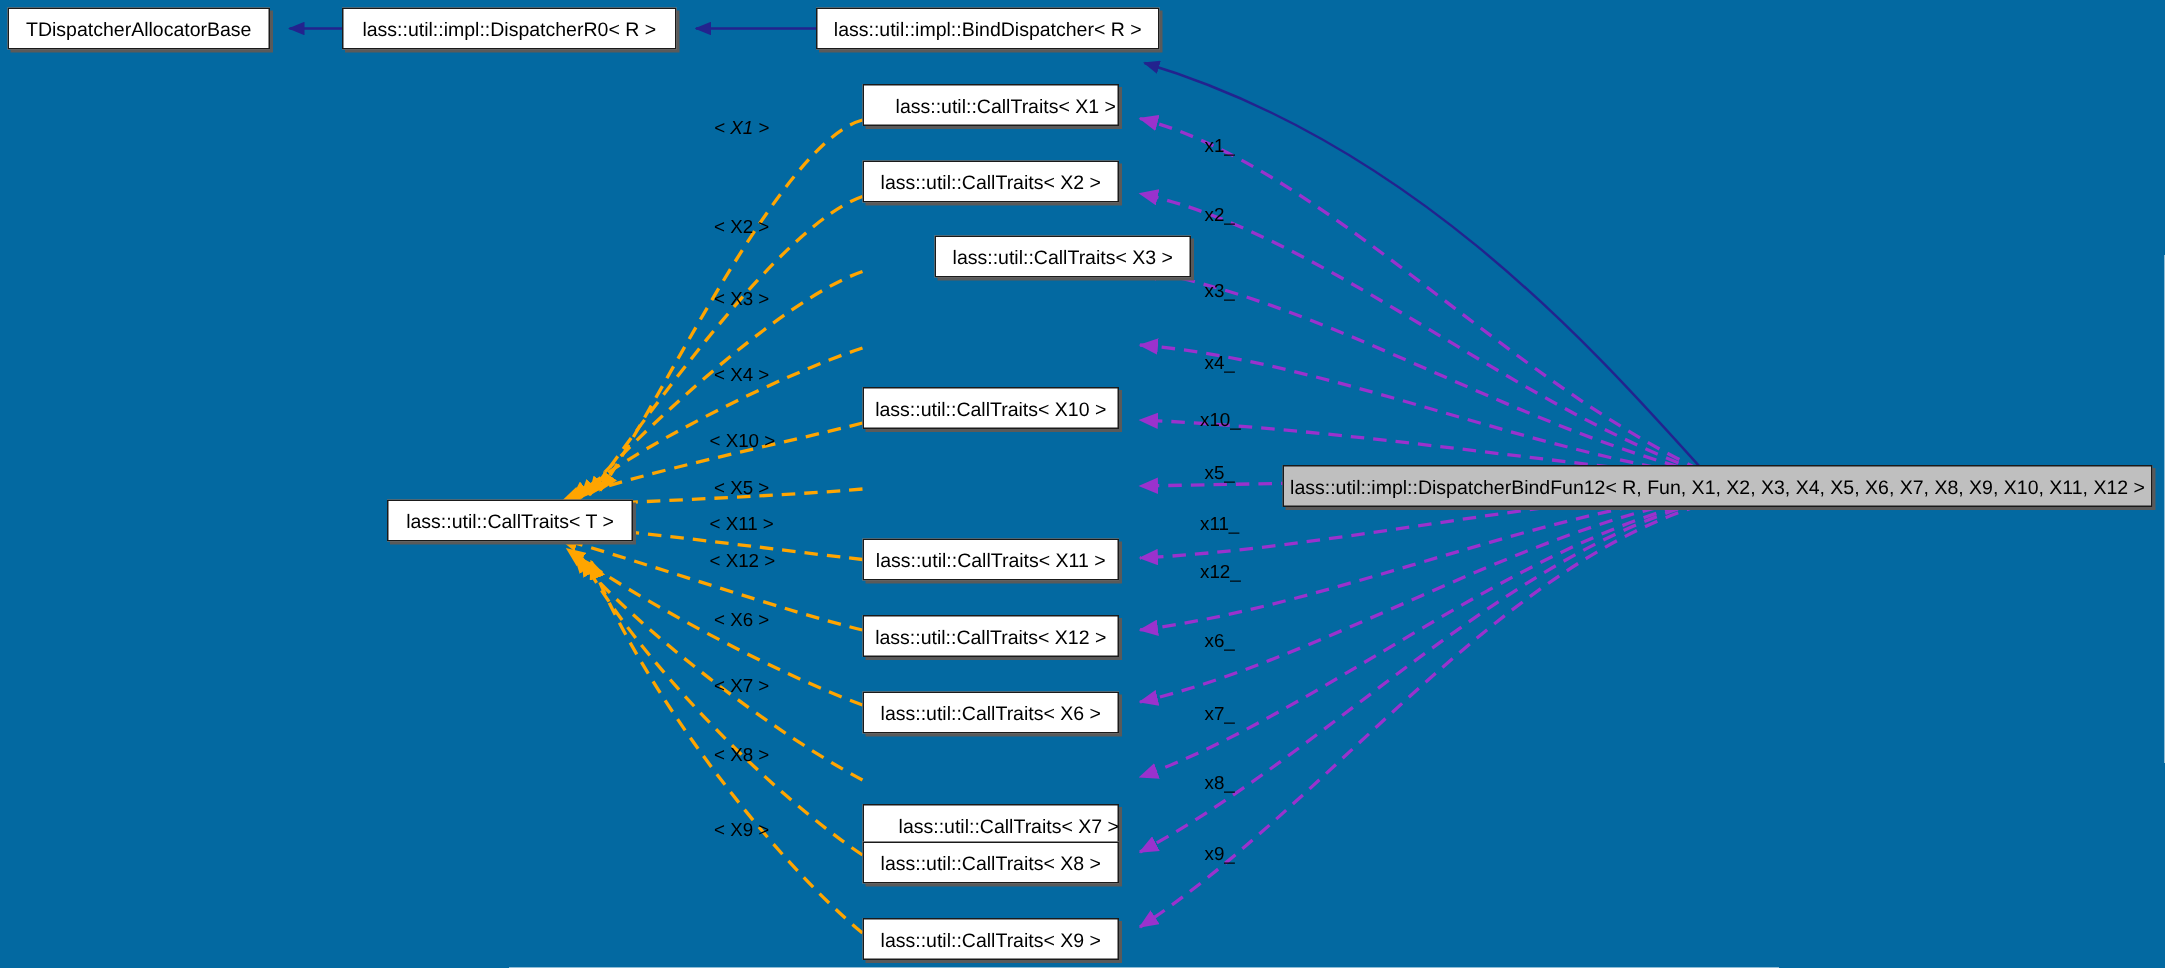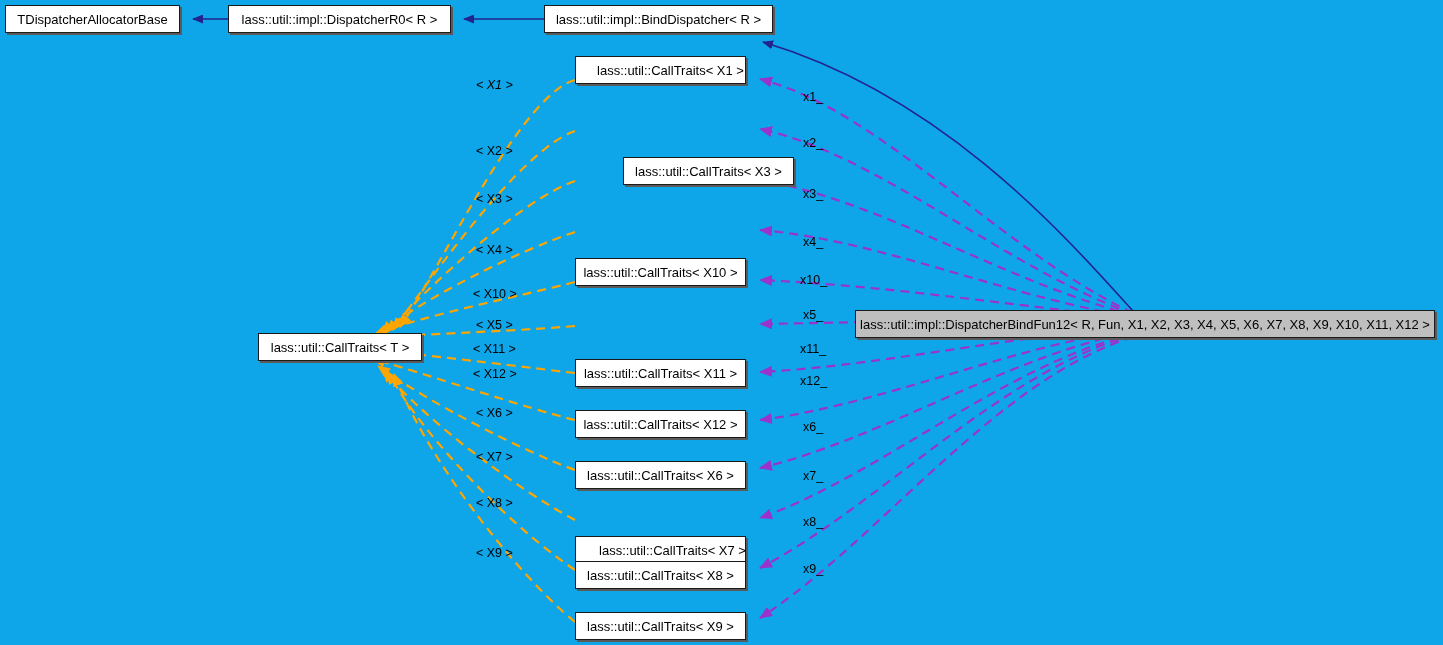--- a/index.html
+++ b/index.html
@@ -7,21 +7,21 @@
     padding: 0;
     background: #ffffff;
   }
   body {
     font-family: "Liberation Sans", sans-serif;
   }
   #diagram {
     position: relative;
     width: 1443px;
     height: 645px;
-    background: #0ea5e9;
+    background: #0369a1;
     overflow: hidden;
   }
   #edges {
     position: absolute;
     left: 0;
     top: 0;
     width: 1443px;
     height: 645px;
     pointer-events: none;
   }
@@ -126,20 +126,23 @@
     <span>lass::util::CallTraits&lt; T &gt;</span>
   </div>
 
   <div class="node focus" style="left:855px;top:310px;width:580px;height:28px;">
     <span>lass::util::impl::DispatcherBindFun12&lt; R, Fun, X1, X2, X3, X4, X5, X6, X7, X8, X9, X10, X11, X12 &gt;</span>
   </div>
 
   <div class="node" style="left:575px;top:56px;width:171px;height:28px;padding-left:20px;">
     <span>lass::util::CallTraits&lt; X1 &gt;</span>
   </div>
+  <div class="node" style="left:575px;top:107px;width:171px;height:28px;">
+    <span>lass::util::CallTraits&lt; X2 &gt;</span>
+  </div>
   <div class="node" style="left:575px;top:157px;width:171px;height:28px;margin-left:48px;">
     <span>lass::util::CallTraits&lt; X3 &gt;</span>
   </div>
   <div class="node" style="left:575px;top:258px;width:171px;height:28px;">
     <span>lass::util::CallTraits&lt; X10 &gt;</span>
   </div>
   <div class="node" style="left:575px;top:359px;width:171px;height:28px;">
     <span>lass::util::CallTraits&lt; X11 &gt;</span>
   </div>
   <div class="node" style="left:575px;top:410px;width:171px;height:28px;">

